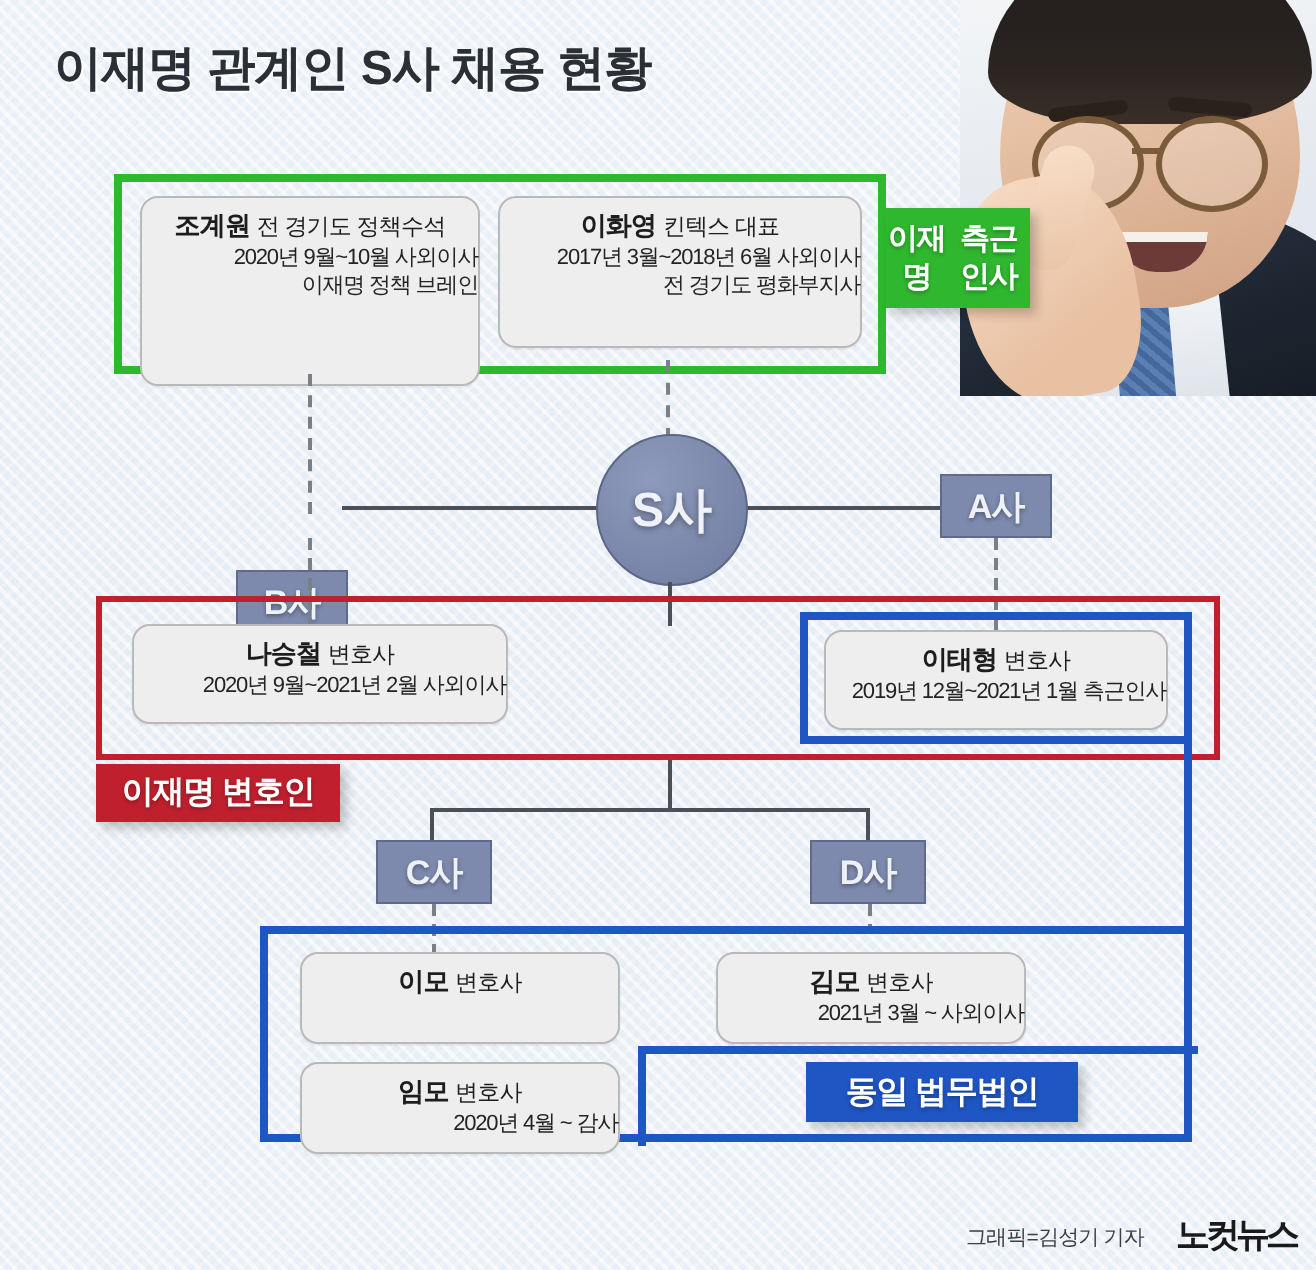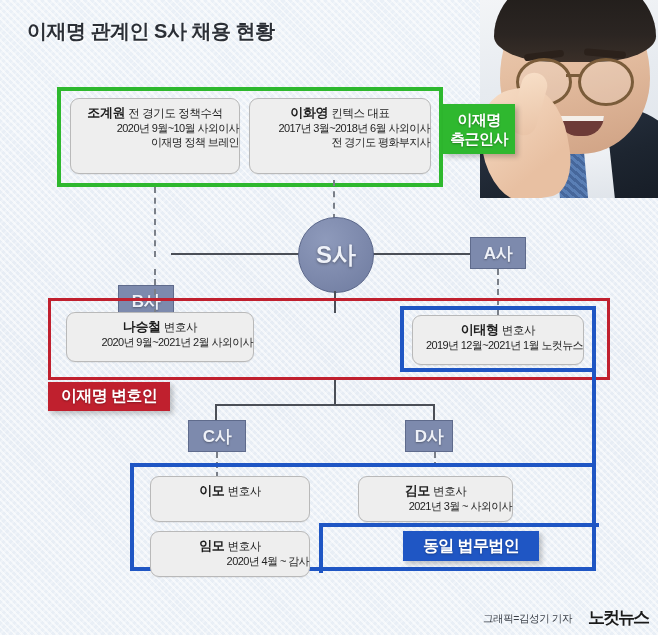--- a/index.html
+++ b/index.html
@@ -47,21 +47,21 @@
     background:#6d3b37;border-radius:0 0 22px 22px;box-shadow:inset 0 5px 0 #f4efe9;}
   .photo .hand{position:absolute;left:2px;top:88px;width:86px;height:112px;
     background:linear-gradient(150deg,#f7ddc6 0%,#e8c0a2 70%);
     border-radius:46% 40% 30% 40% / 40% 50% 40% 50%;transform:rotate(-10deg);}
   .photo .finger{position:absolute;left:36px;top:72px;width:26px;height:64px;
     background:linear-gradient(150deg,#f8e0c9,#e9c3a6);border-radius:14px;transform:rotate(16deg);}
 
   
   .title{
     position:absolute;left:27px;top:18px;
-    font-size:20px;font-weight:bold;color:#2b2f36;letter-spacing:-.5px;
+    font-size:24px;font-weight:bold;color:#2b2f36;letter-spacing:-.5px;
     text-shadow:1px 1px 0 rgba(255,255,255,.8);
     white-space:nowrap;
   }
 
   
   .card{
     position:absolute;box-sizing:border-box;
     background:#eeeeee;border:1px solid #b9b9b9;border-radius:9px;
     text-align:center;color:#1d1d1d;
     padding-top:6px;
@@ -95,21 +95,21 @@
   .grp.red{border:3px solid #c0202e;}
 
   
   .flag{
     position:absolute;box-sizing:border-box;
     display:flex;align-items:center;justify-content:center;
     color:#fff;font-weight:bold;letter-spacing:-.6px;
     text-shadow:0 1px 2px rgba(0,0,0,.3);
     box-shadow:3px 3px 5px rgba(0,0,0,.22);
   }
-  .flag.green{background:#2fb82f;font-size:15px;line-height:19px;text-align:center;flex-direction:column;}
+  .flag.green{background:#2fb82f;font-size:15px;line-height:19px;text-align:center;flex-direction:row;}
   .flag.red{background:#c0202e;font-size:16px;}
   .flag.blue{background:#1f56c4;font-size:16px;}
 
   
   .ln-solid{position:absolute;background:#4b4f57;}
   .ln-dash-v{position:absolute;width:0;border-left:2px dashed #7a7f88;}
   .blue-path{position:absolute;box-sizing:border-box;border:4px solid #1f56c4;background:transparent;}
   .mask{position:absolute;background:#e9eff6;}
   .mask.tex{
     background:
@@ -148,21 +148,21 @@
     <div class="bridge"></div>
     <div class="mouth"></div>
     <div class="hand"></div>
     <div class="finger"></div>
   </div>
 
   <div class="title">이재명 관계인 S사 채용 현황</div>
 
   <div class="grp green" style="left:57px;top:87px;width:386px;height:100px;"></div>
 
-  <div class="card" style="left:70px;top:98px;width:170px;height:76px;">
+  <div class="card" style="left:70px;top:98px;width:170px;height:95px;">
     <div class="nm">
       <span>조계원</span>
       <span class="sub">전 경기도 정책수석</span>
     </div>
     <div class="ln">2020년 9월~10월 사외이사</div>
     <div class="ln">이재명 정책 브레인</div>
   </div>
 
   <div class="card" style="left:249px;top:98px;width:182px;height:76px;">
     <div class="nm">
@@ -205,32 +205,32 @@
     <div class="ln">2020년 9월~2021년 2월 사외이사</div>
   </div>
 
   <div class="blue-path" style="left:400px;top:306px;width:196px;height:66px;"></div>
 
   <div class="card" style="left:412px;top:315px;width:172px;height:50px;">
     <div class="nm">
       <span>이태형</span>
       <span class="sub">변호사</span>
     </div>
-    <div class="ln">2019년 12월~2021년 1월 노컷뉴스</div>
+    <div class="ln">2019년 12월~2021년 1월 측근인사</div>
   </div>
 
   <div class="flag red" style="left:48px;top:382px;width:122px;height:29px;">이재명 변호인</div>
 
   <div class="ln-solid" style="left:334px;top:380px;width:2px;height:24px;"></div>
   <div class="ln-solid" style="left:215px;top:404px;width:220px;height:2px;"></div>
   <div class="ln-solid" style="left:215px;top:404px;width:2px;height:18px;"></div>
   <div class="ln-solid" style="left:433px;top:404px;width:2px;height:18px;"></div>
 
   <div class="chip" style="left:188px;top:420px;width:58px;height:32px;">C사</div>
-  <div class="chip" style="left:405px;top:420px;width:48px;height:32px;">D사</div>
+  <div class="chip" style="left:405px;top:420px;width:58px;height:32px;">D사</div>
 
   <div class="ln-dash-v" style="left:216px;top:452px;height:26px;"></div>
   <div class="ln-dash-v" style="left:434px;top:452px;height:26px;"></div>
 
   <div class="blue-path" style="left:130px;top:463px;width:466px;height:108px;"></div>
 
   <div class="mask tex" style="left:323px;top:467px;width:269px;height:60px;"></div>
   <div class="blue-path" style="left:319px;top:523px;width:280px;height:48px;border-top-width:4px;border-right:none;border-bottom:none;border-left:none;"></div>
 
   <div class="blue-path" style="left:592px;top:368px;width:4px;height:200px;border:none;background:#1f56c4;"></div>

